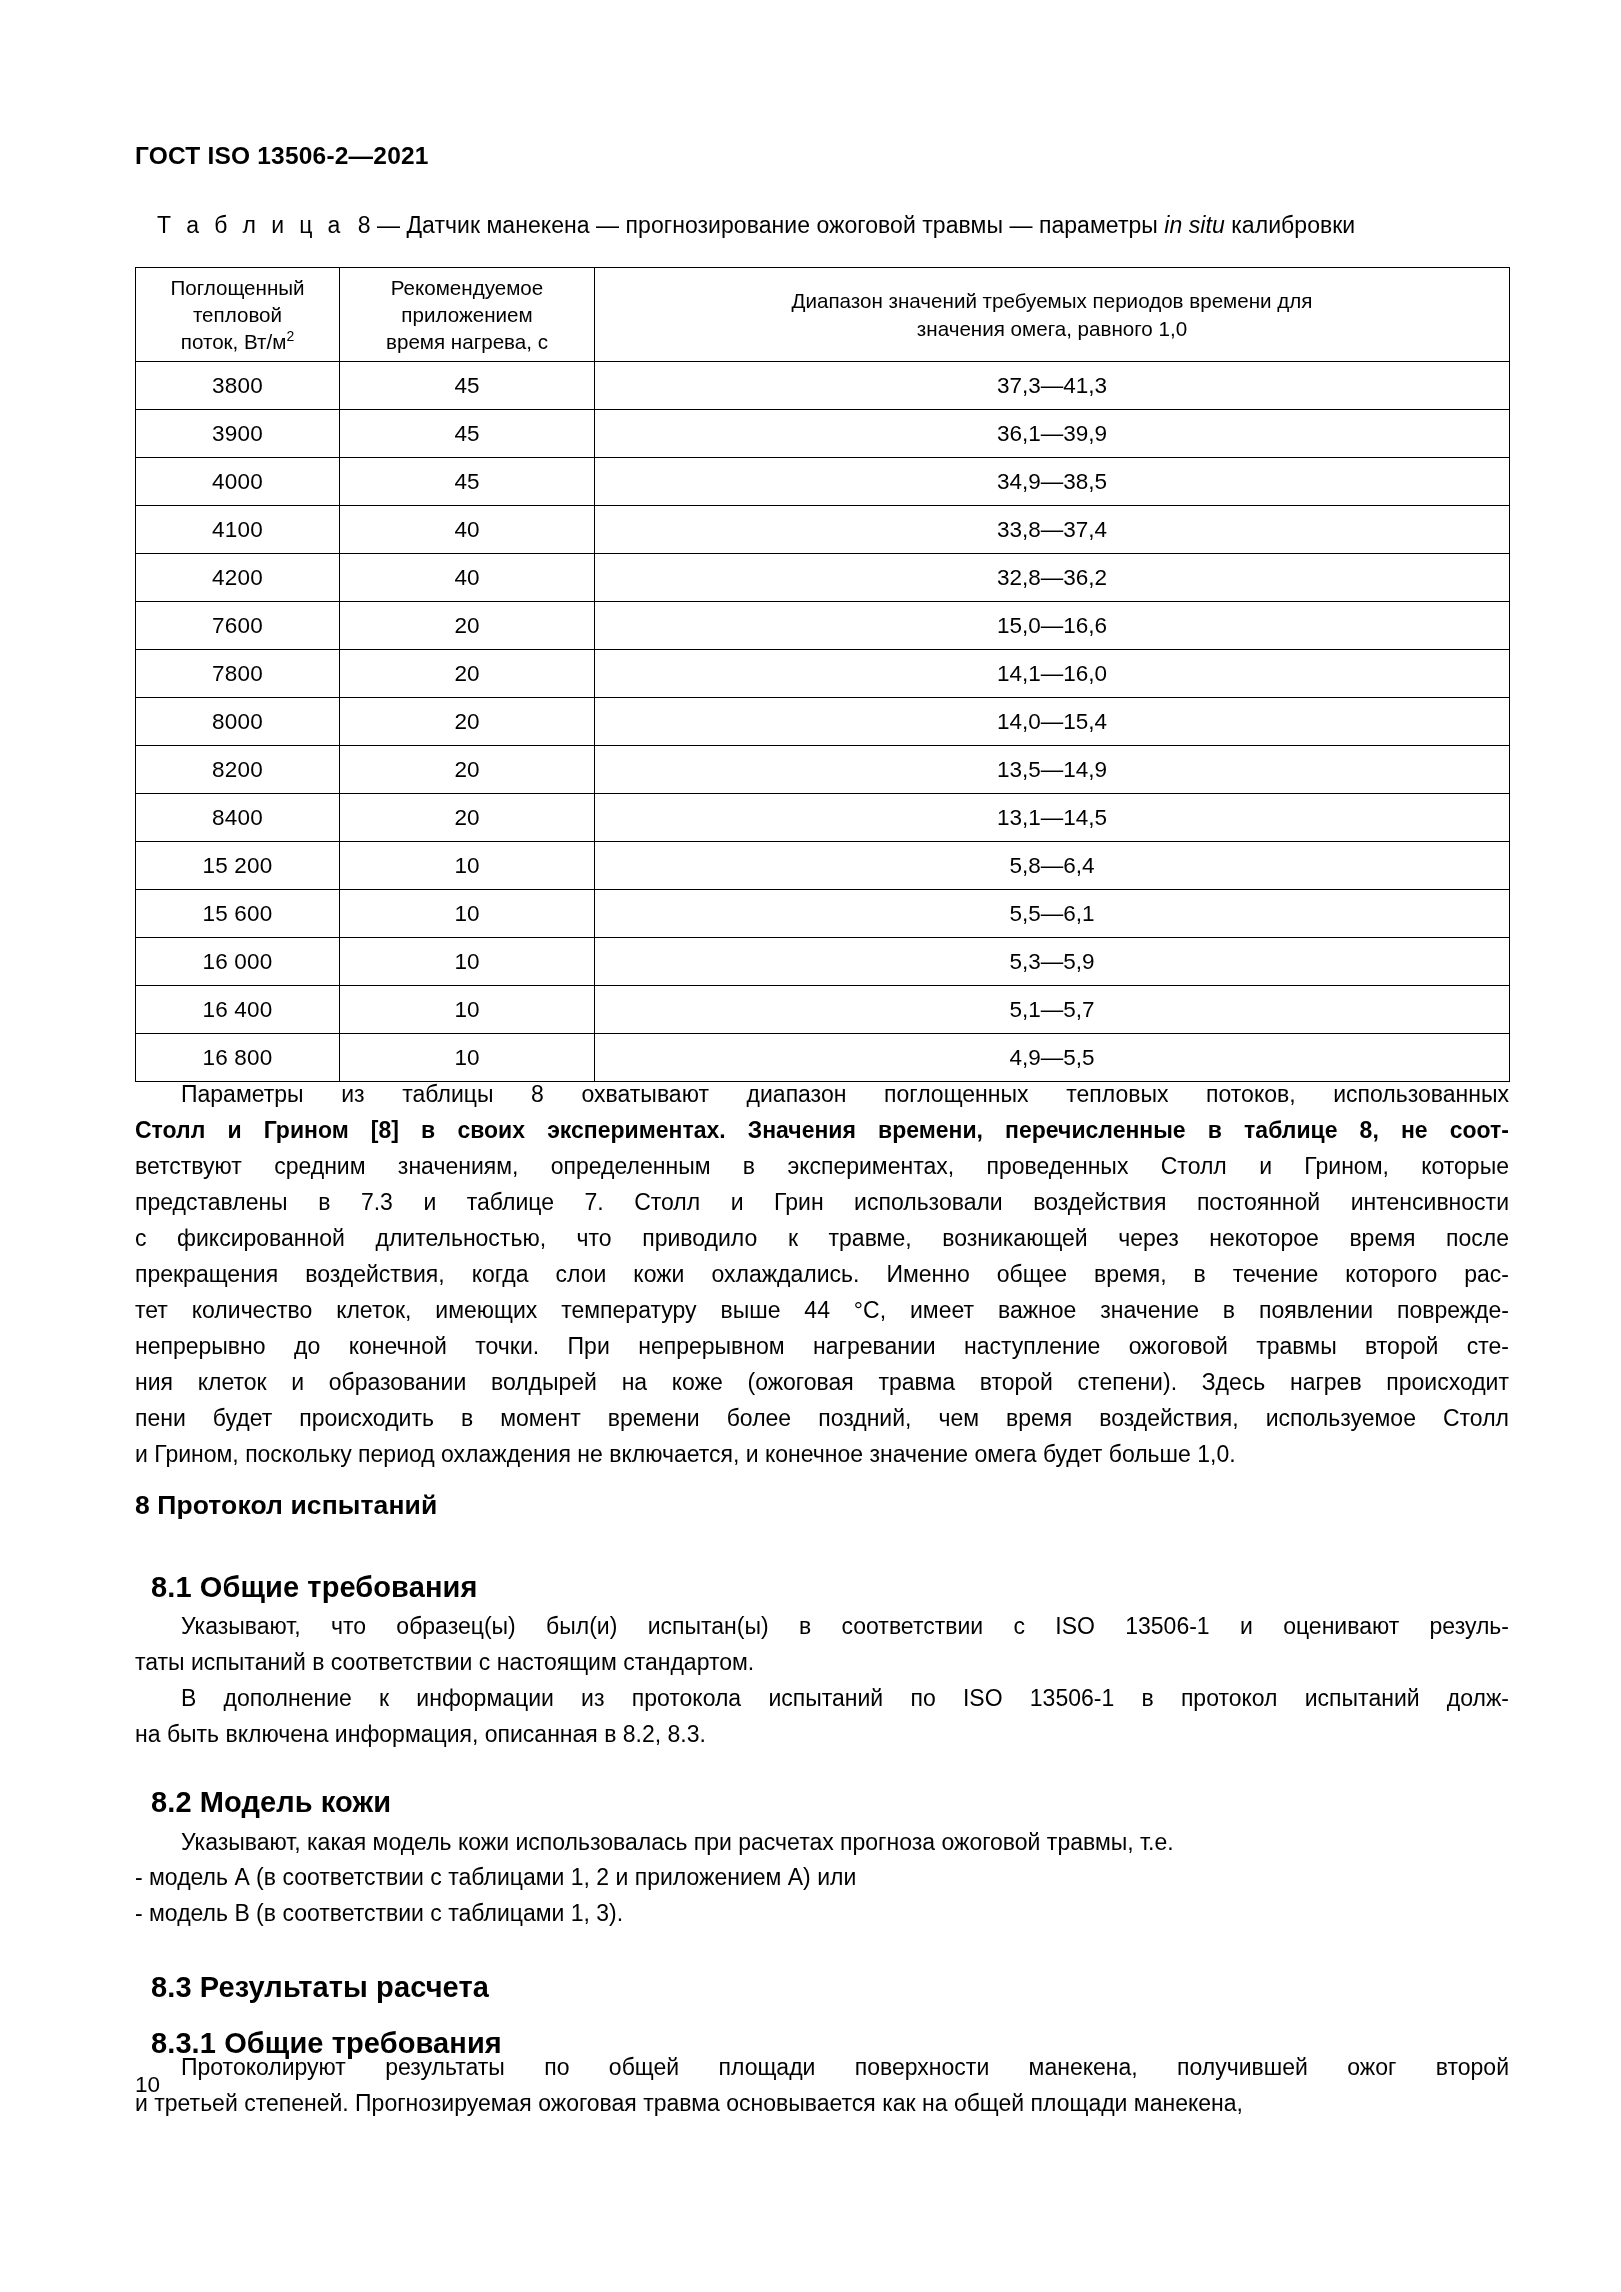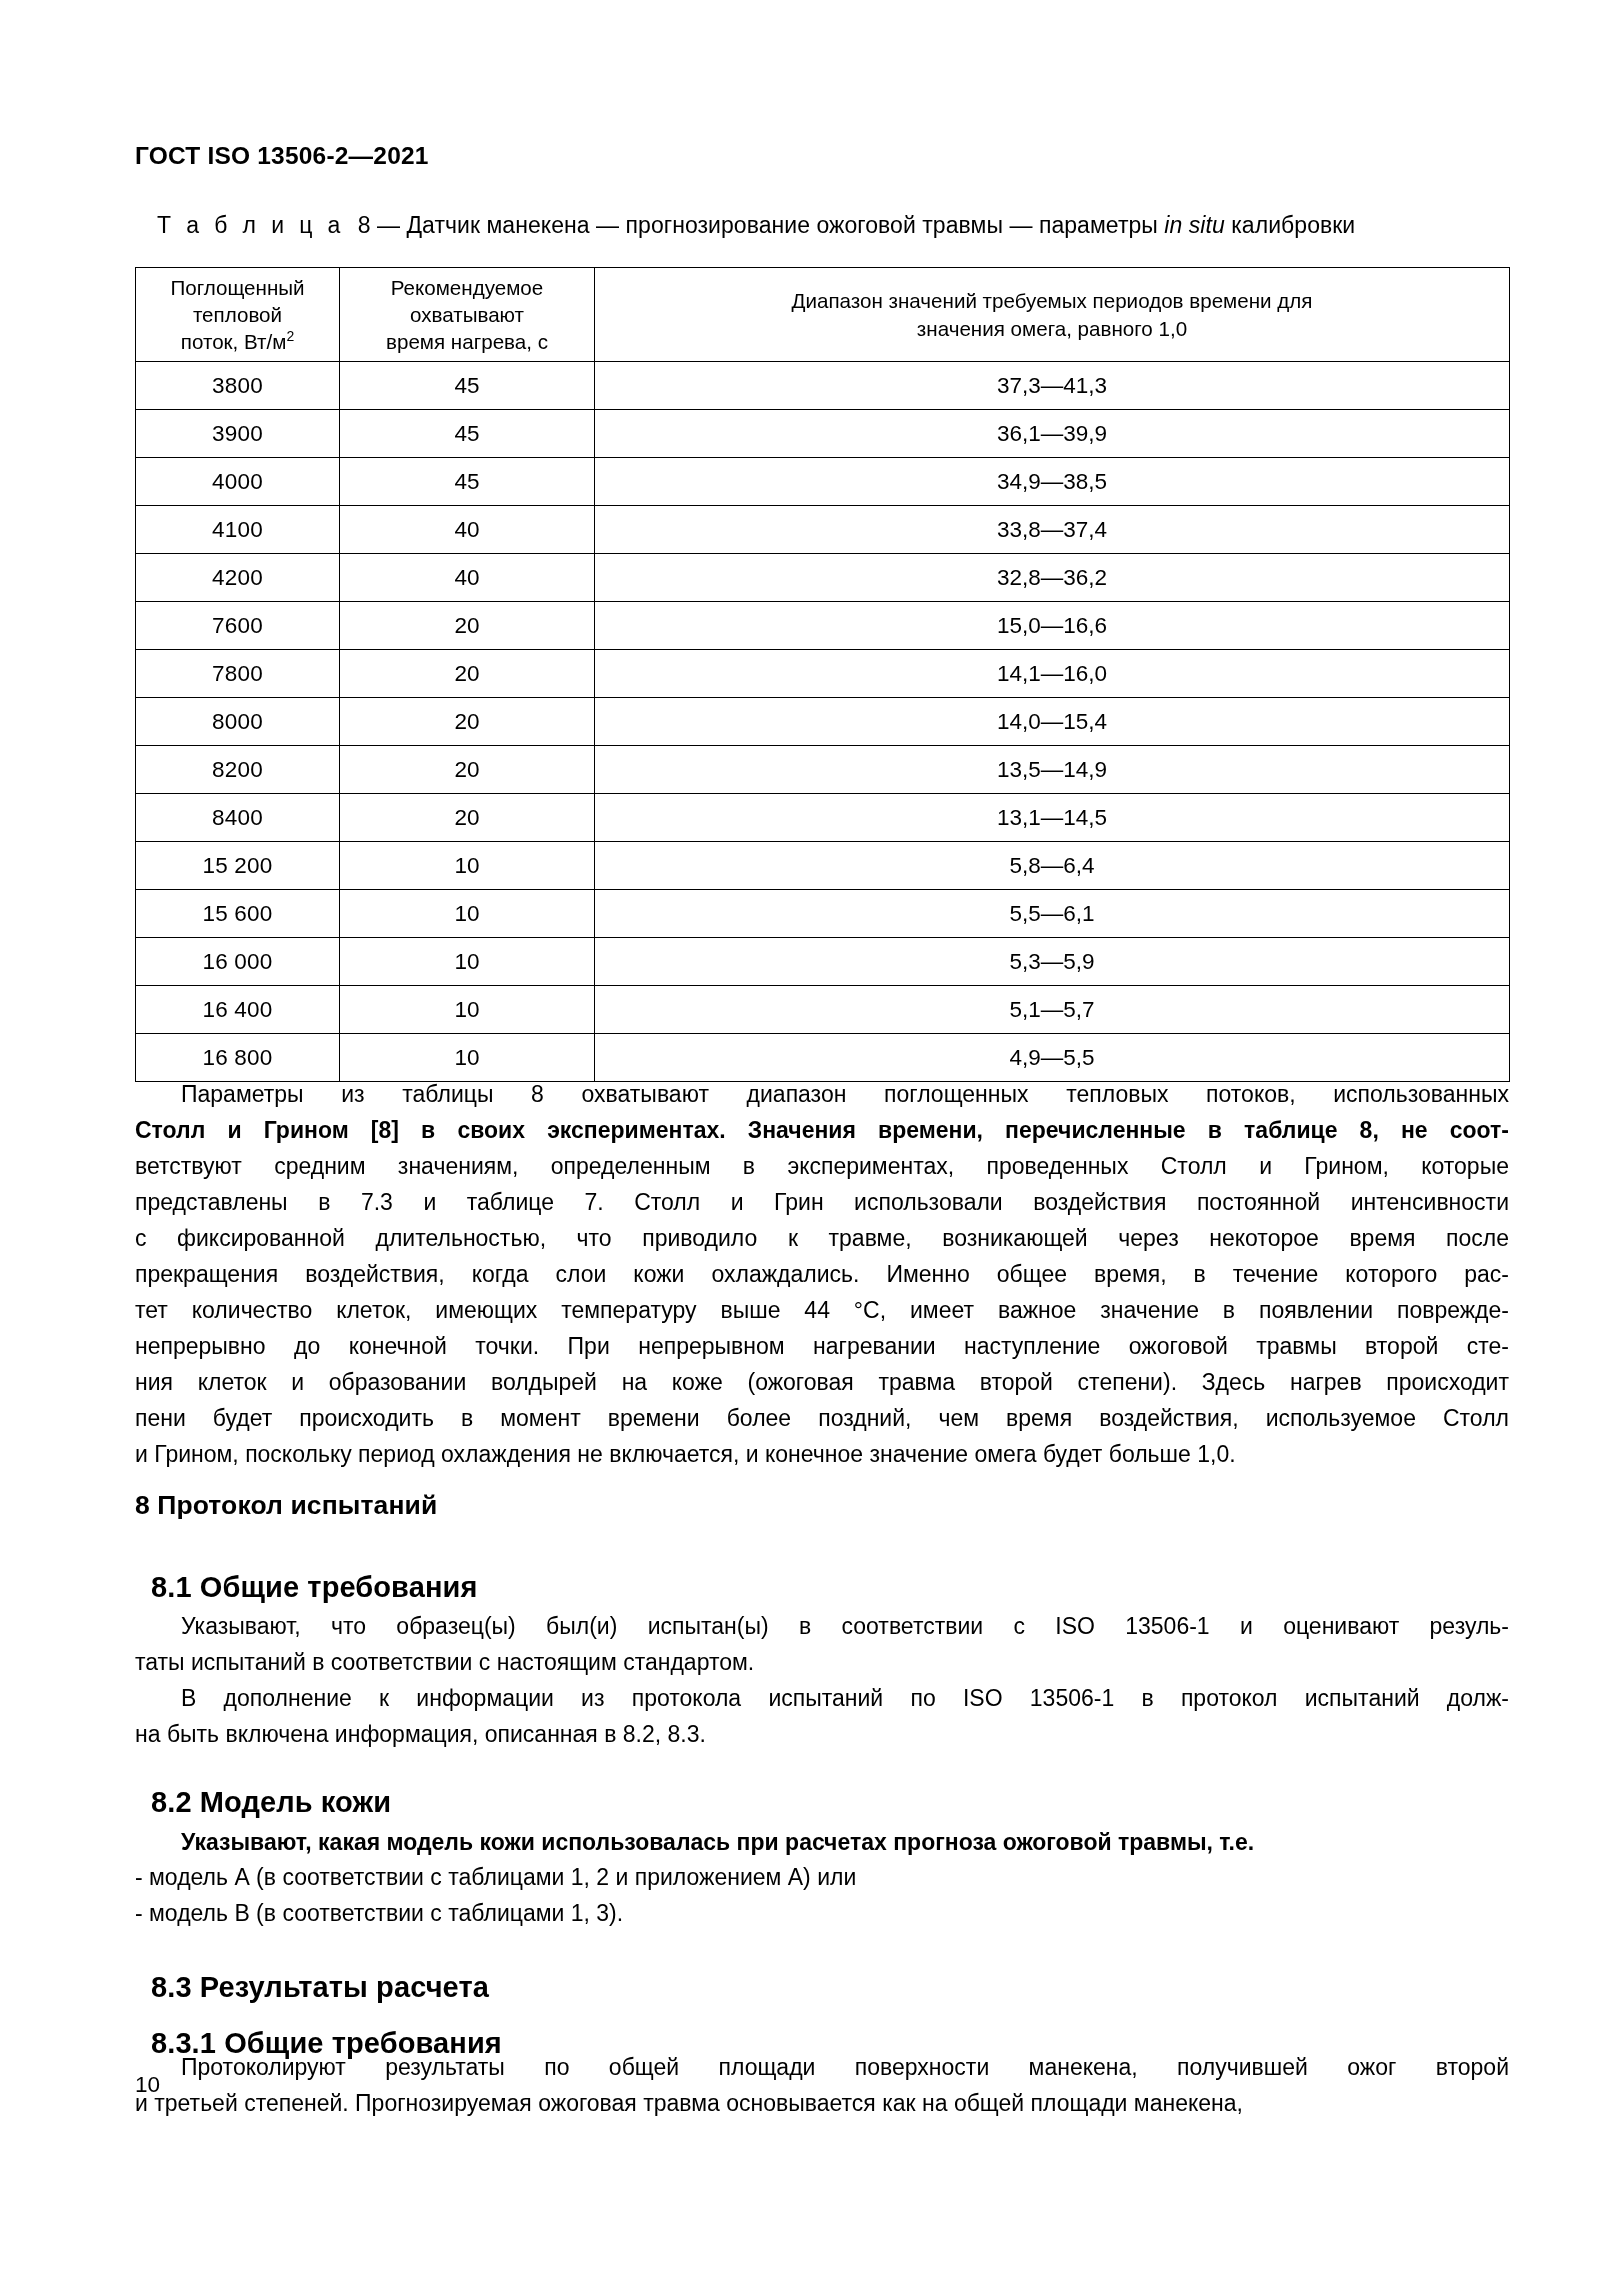--- a/index.html
+++ b/index.html
@@ -94,21 +94,20 @@
     width: 1374px;
     font-size: 23px;
     line-height: 36px;
     text-align: justify;
   }
   .body-block p {
     margin: 0;
   }
   .indent {
     text-indent: 46px;
-    font-weight: bold;
   }
   .nowrap-line {
     white-space: nowrap;
   }
 
   h2.sec {
     margin: 0;
     font-size: 26.5px;
     font-weight: bold;
     letter-spacing: 0.1px;
@@ -147,21 +146,21 @@
         <col class="c2">
         <col class="c3">
     </colgroup>
     <thead>
       <tr>
         <th>
           <span>Поглощенный тепловой</span><br>
           <span>поток, Вт/м</span><sup>2</sup>
         </th>
         <th>
-          <span>Рекомендуемое охватывают</span><br>
+          <span>Рекомендуемое приложением</span><br>
           <span>время нагрева, с</span>
         </th>
         <th>
           <span>Диапазон значений требуемых периодов времени для</span><br>
           <span>значения омега, равного 1,0</span>
         </th>
       </tr>
     </thead>
     <tbody id="table-body">
         <tr>

